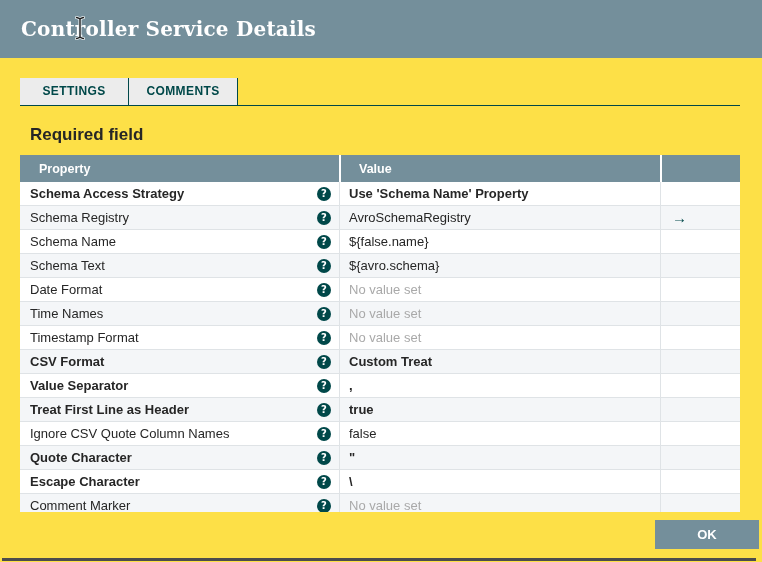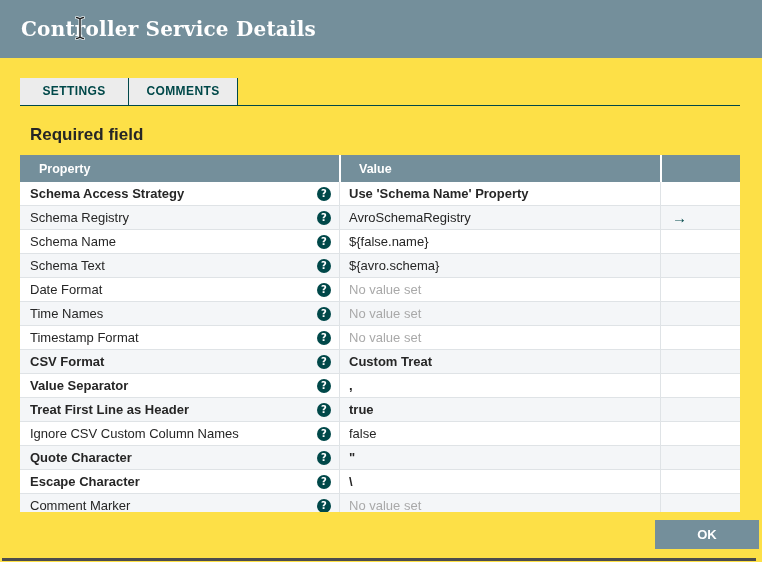--- a/index.html
+++ b/index.html
@@ -174,21 +174,21 @@
           <div class="tr required">
             <div class="td td-prop">
               <span class="prop-name">Treat First Line as Header</span>
               <span class="help-icon">?</span>
             </div>
             <div class="td td-value">true</div>
             <div class="td td-action"></div>
           </div>
           <div class="tr">
             <div class="td td-prop">
-              <span class="prop-name">Ignore CSV Custom Column Names</span>
+              <span class="prop-name">Ignore CSV Quote Column Names</span>
               <span class="help-icon">?</span>
             </div>
             <div class="td td-value">false</div>
             <div class="td td-action"></div>
           </div>
           <div class="tr required">
             <div class="td td-prop">
               <span class="prop-name">Quote Character</span>
               <span class="help-icon">?</span>
             </div>

